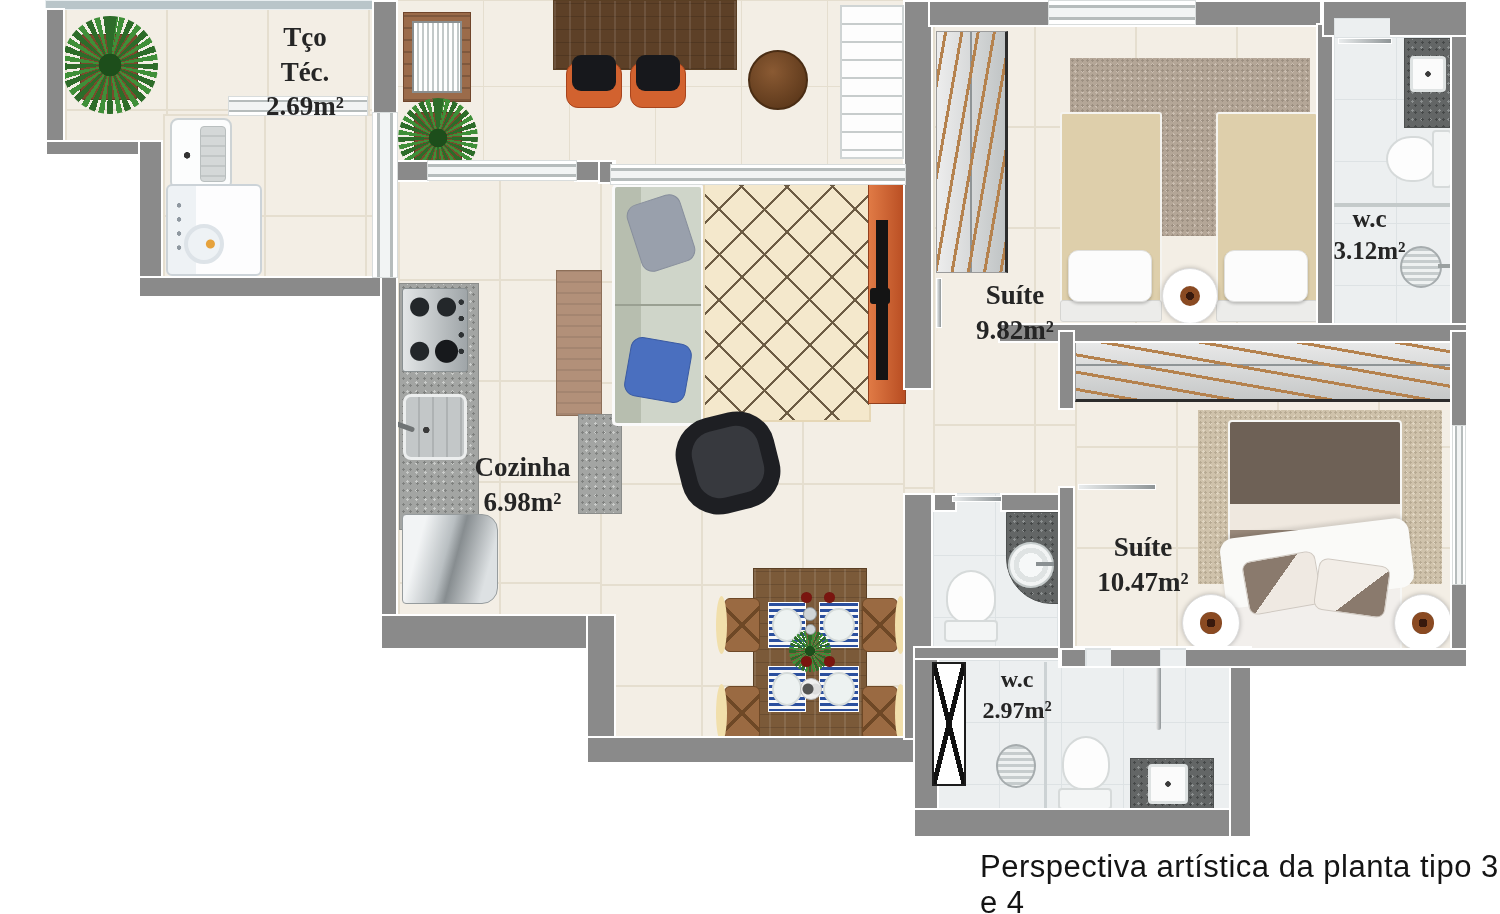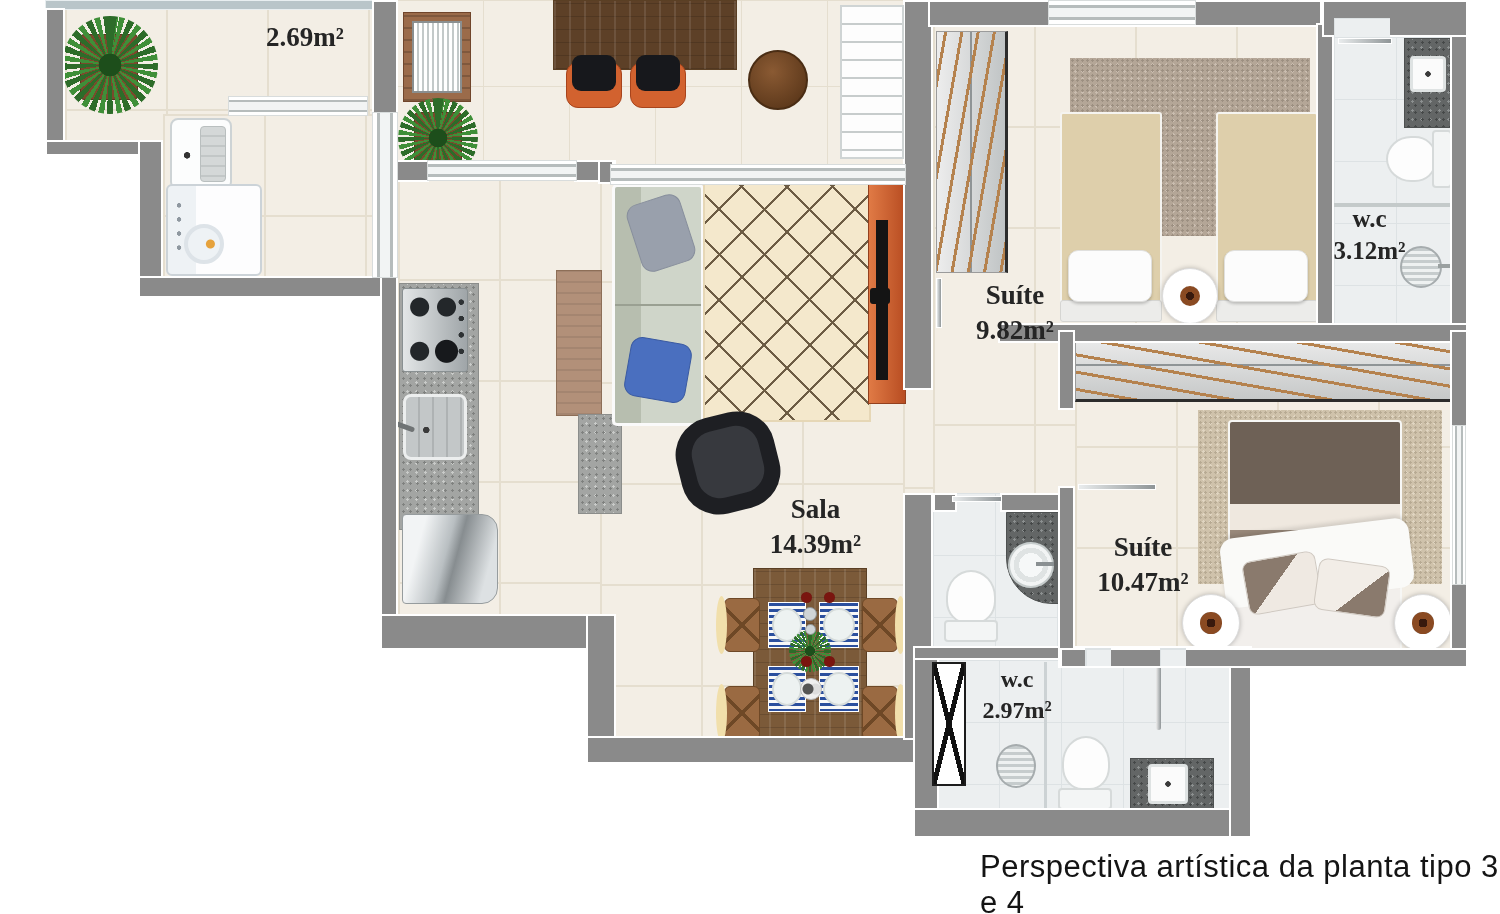--- a/index.html
+++ b/index.html
@@ -232,37 +232,37 @@
   <div class="ovl folddoor" style="left:840px;top:5px;width:64px;height:154px;"></div>
   <div class="ovl leaf" style="left:936px;top:278px;width:6px;height:50px;"></div>
   <div class="ovl leaf" style="left:952px;top:496px;width:50px;height:6px;"></div>
   <div class="ovl leaf" style="left:1078px;top:484px;width:78px;height:6px;"></div>
   <div class="ovl bfloor" style="left:1334px;top:18px;width:56px;height:19px;z-index:4;"></div>
   <div class="ovl leaf" style="left:1338px;top:38px;width:54px;height:6px;"></div>
   <div class="ovl bfloor" style="left:1085px;top:648px;width:26px;height:18px;z-index:4;"></div>
   <div class="ovl bfloor" style="left:1160px;top:648px;width:26px;height:18px;z-index:4;"></div>
 
   <div class="lbl" style="left:235px;top:20px;width:140px;font-size:27px;">
+    <span>Tço
+Téc.</span>
     <span>2.69m²</span>
   </div>
   <div class="lbl" style="left:550px;top:110px;width:160px;font-size:27px;">
   </div>
   <div class="lbl" style="left:945px;top:278px;width:140px;font-size:27px;">
     <span>Suíte</span>
     <span>9.82m²</span>
   </div>
   <div class="lbl" style="left:1312px;top:203px;width:115px;font-size:25px;">
     <span>w.c</span>
     <span>3.12m²</span>
   </div>
   <div class="lbl" style="left:440px;top:450px;width:165px;font-size:27px;">
-  </div>
-  <div class="lbl" style="left:738px;top:492px;width:155px;font-size:27px;">
-    <span>Sala</span>
-    <span>14.39m²</span>
+    <span>Cozinha</span>
+    <span>6.98m²</span>
   </div>
   <div class="lbl" style="left:1068px;top:530px;width:150px;font-size:27px;">
     <span>Suíte</span>
     <span>10.47m²</span>
   </div>
   <div class="lbl" style="left:958px;top:664px;width:118px;font-size:24px;">
     <span>w.c</span>
     <span>2.97m²</span>
   </div>
 

